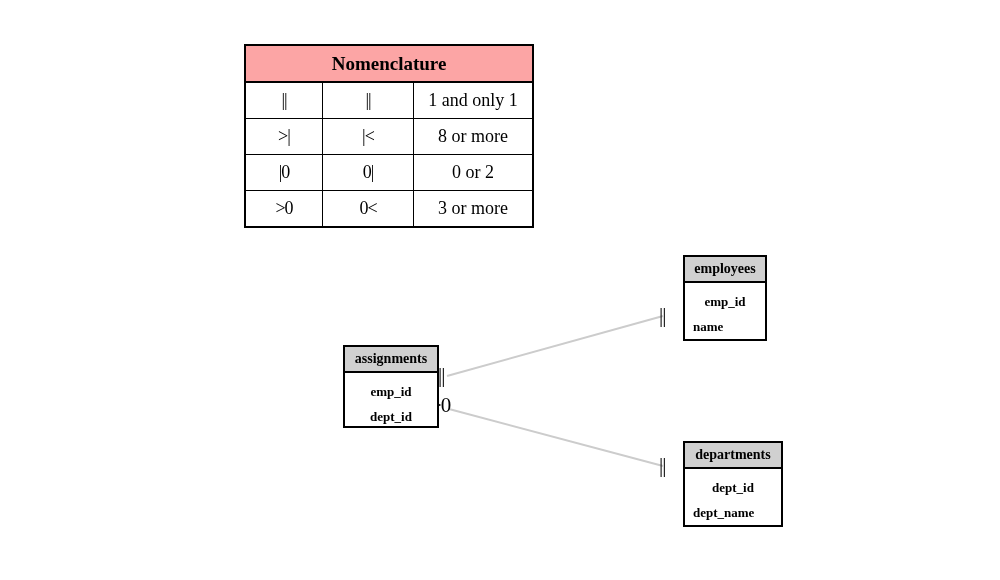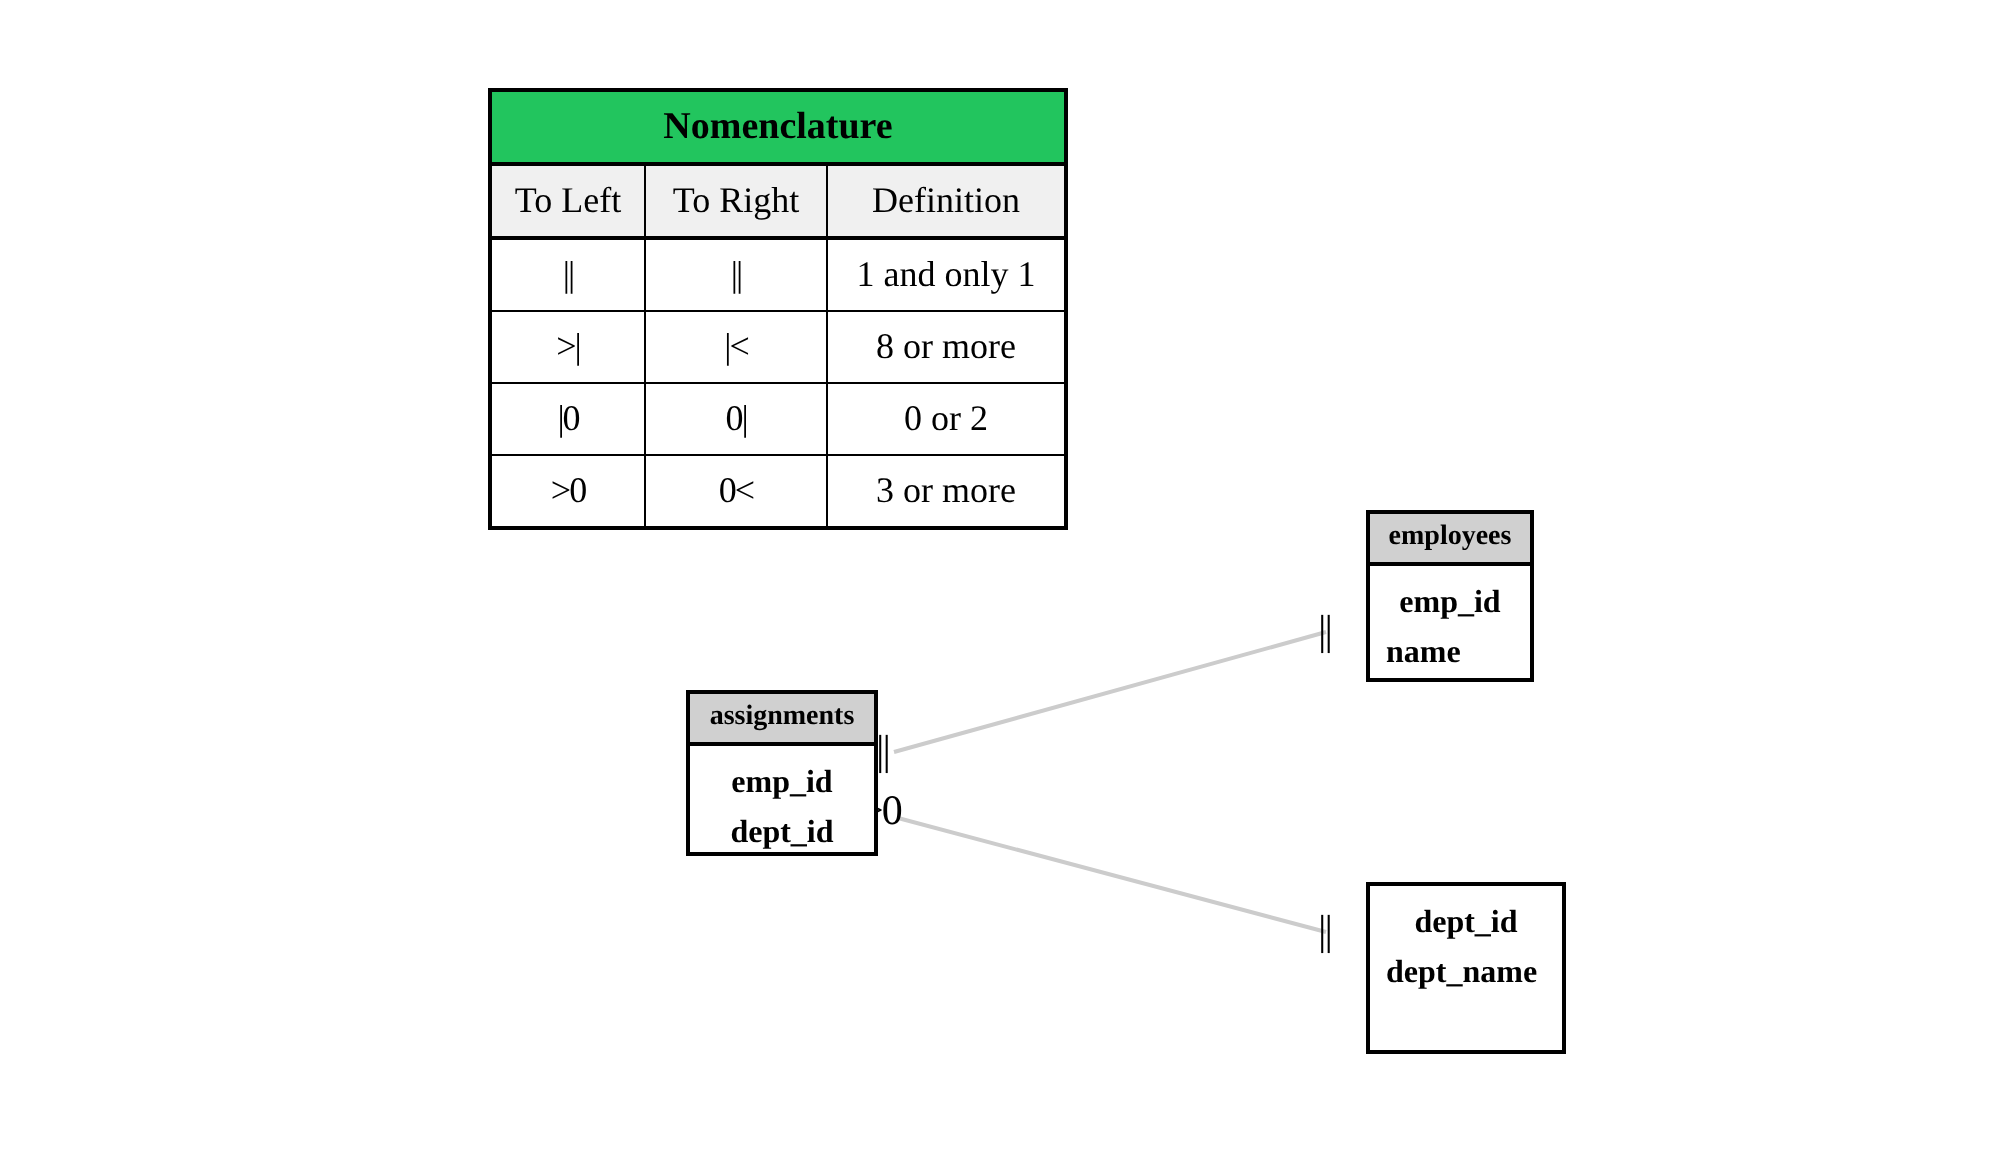--- a/index.html
+++ b/index.html
@@ -37,21 +37,21 @@
     font-family: "Liberation Serif", "DejaVu Serif", serif;
     font-size: 18px;
     font-weight: normal;
     padding: 0;
     height: 35px;
   }
   .legend .col-left   { width: 76px; }
   .legend .col-right  { width: 90px; }
   .legend .col-def    { width: 118px; }
   .legend .title-cell {
-    background: #22c55e;
+    background: #fca5a5;
     font-weight: bold;
     font-size: 19px;
     height: 35px;
     border-bottom: 2px solid #000000;
   }
   .legend .head-cell {
     background: #f0f0f0;
     font-weight: normal;
     font-size: 18px;
     border-bottom: 2px solid #000000;
@@ -76,21 +76,21 @@
     text-align: center;
     line-height: 24px;
     height: 24px;
     white-space: nowrap;
     overflow: hidden;
   }
   .entity-body {
     padding: 6px 8px 8px 8px;
   }
   .field {
-    font-size: 16px;
+    font-size: 13px;
     line-height: 25px;
     white-space: nowrap;
   }
   .field.key {
     font-weight: bold;
     text-align: center;
   }
   .field.attr {
     font-weight: bold;
     text-align: left;
@@ -119,25 +119,20 @@
 </style>
 </head>
 <body>
 
 <div id="canvas">
 
   <table class="legend">
     <tbody>
       <tr>
         <td class="title-cell" colspan="3">Nomenclature</td>
-      </tr>
-      <tr>
-        <td class="head-cell col-left">To Left</td>
-        <td class="head-cell col-right">To Right</td>
-        <td class="head-cell col-def">Definition</td>
       </tr>
 
       <tr>
         <td class="sym col-left">||</td>
         <td class="sym col-right">||</td>
         <td class="col-def">1 and only 1</td>
       </tr>
       <tr>
         <td class="sym col-left">&gt;|</td>
         <td class="sym col-right">|&lt;</td>
@@ -179,19 +174,20 @@
 
   <div class="entity" style="left:683px; top:255px; width:84px; height:86px;">
     <div class="entity-header">employees</div>
     <div class="entity-body">
       <div class="field key">emp_id</div>
       <div class="field attr">name</div>
     </div>
   </div>
 
   <div class="entity" style="left:683px; top:441px; width:100px; height:86px;">
+    <div class="entity-header">departments</div>
     <div class="entity-body">
       <div class="field key">dept_id</div>
       <div class="field attr">dept_name</div>
     </div>
   </div>
 
 </div>
 
 </body></html>

